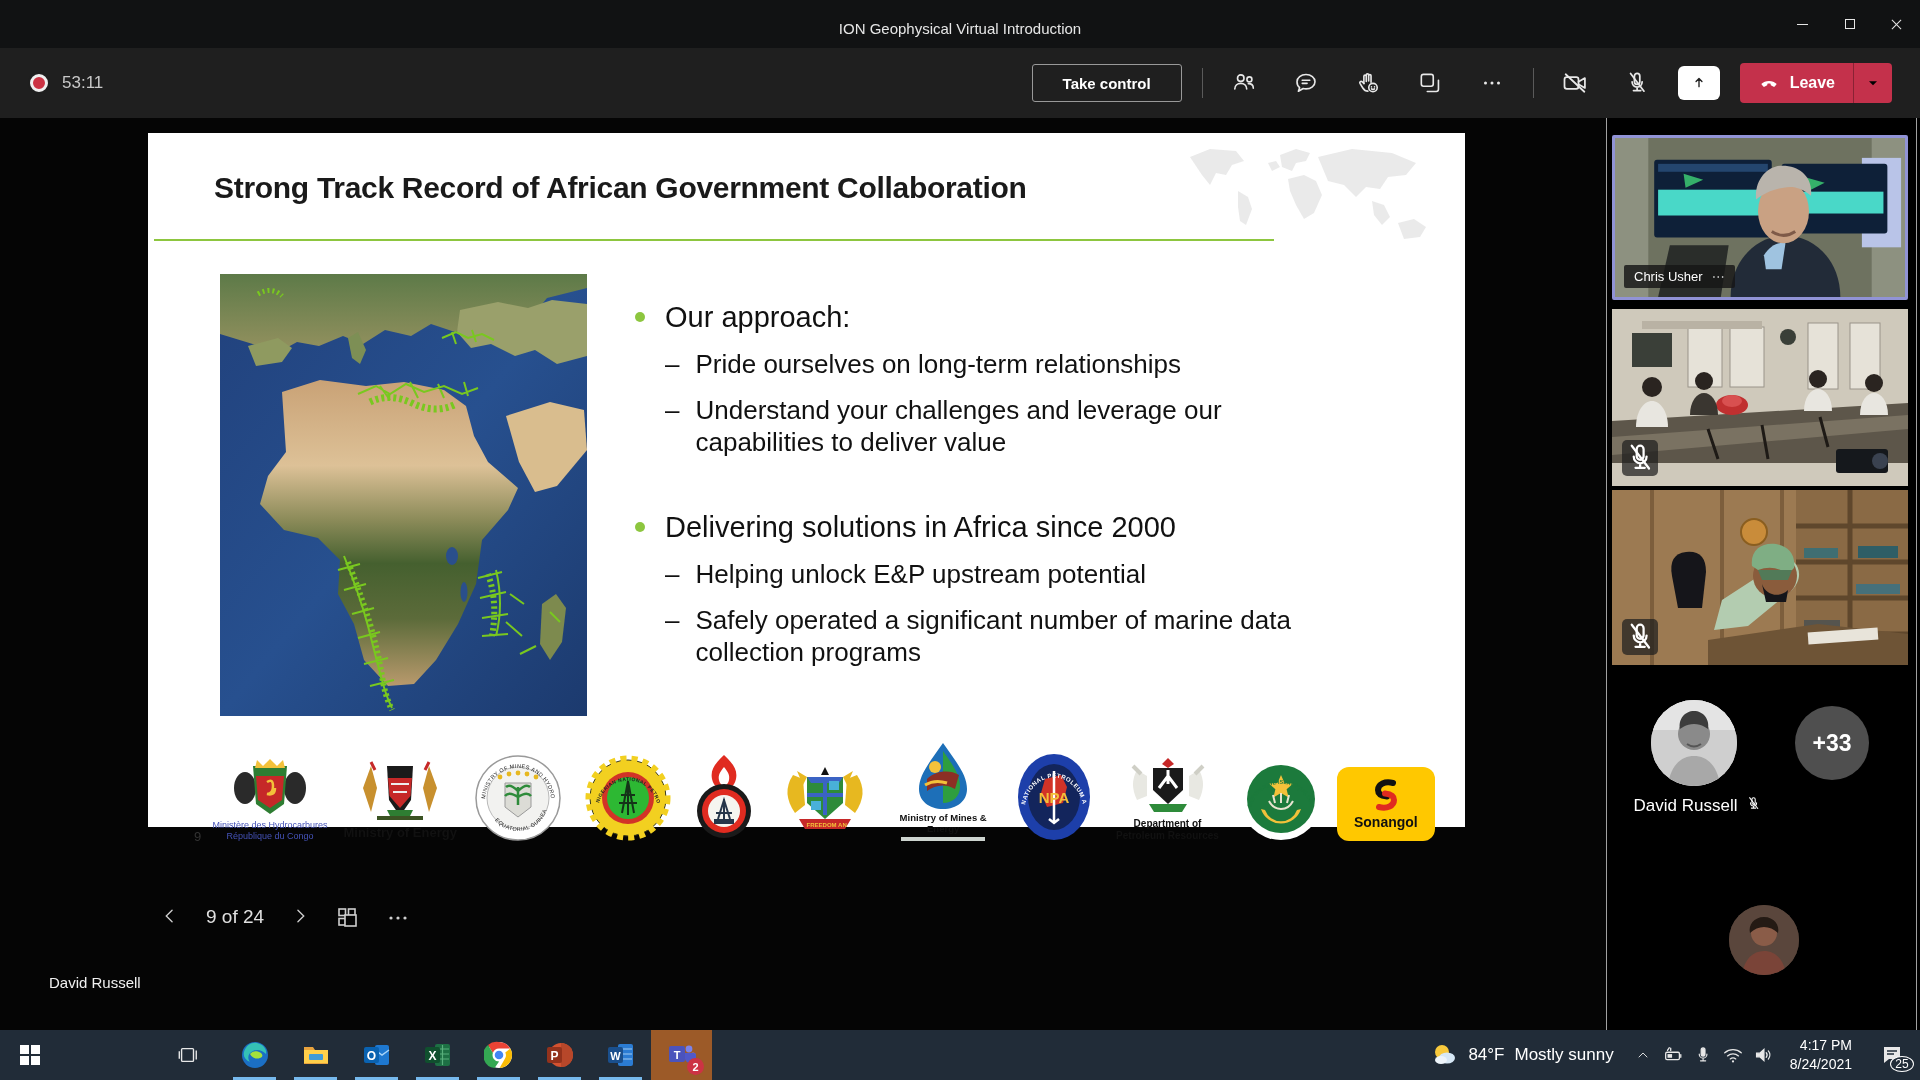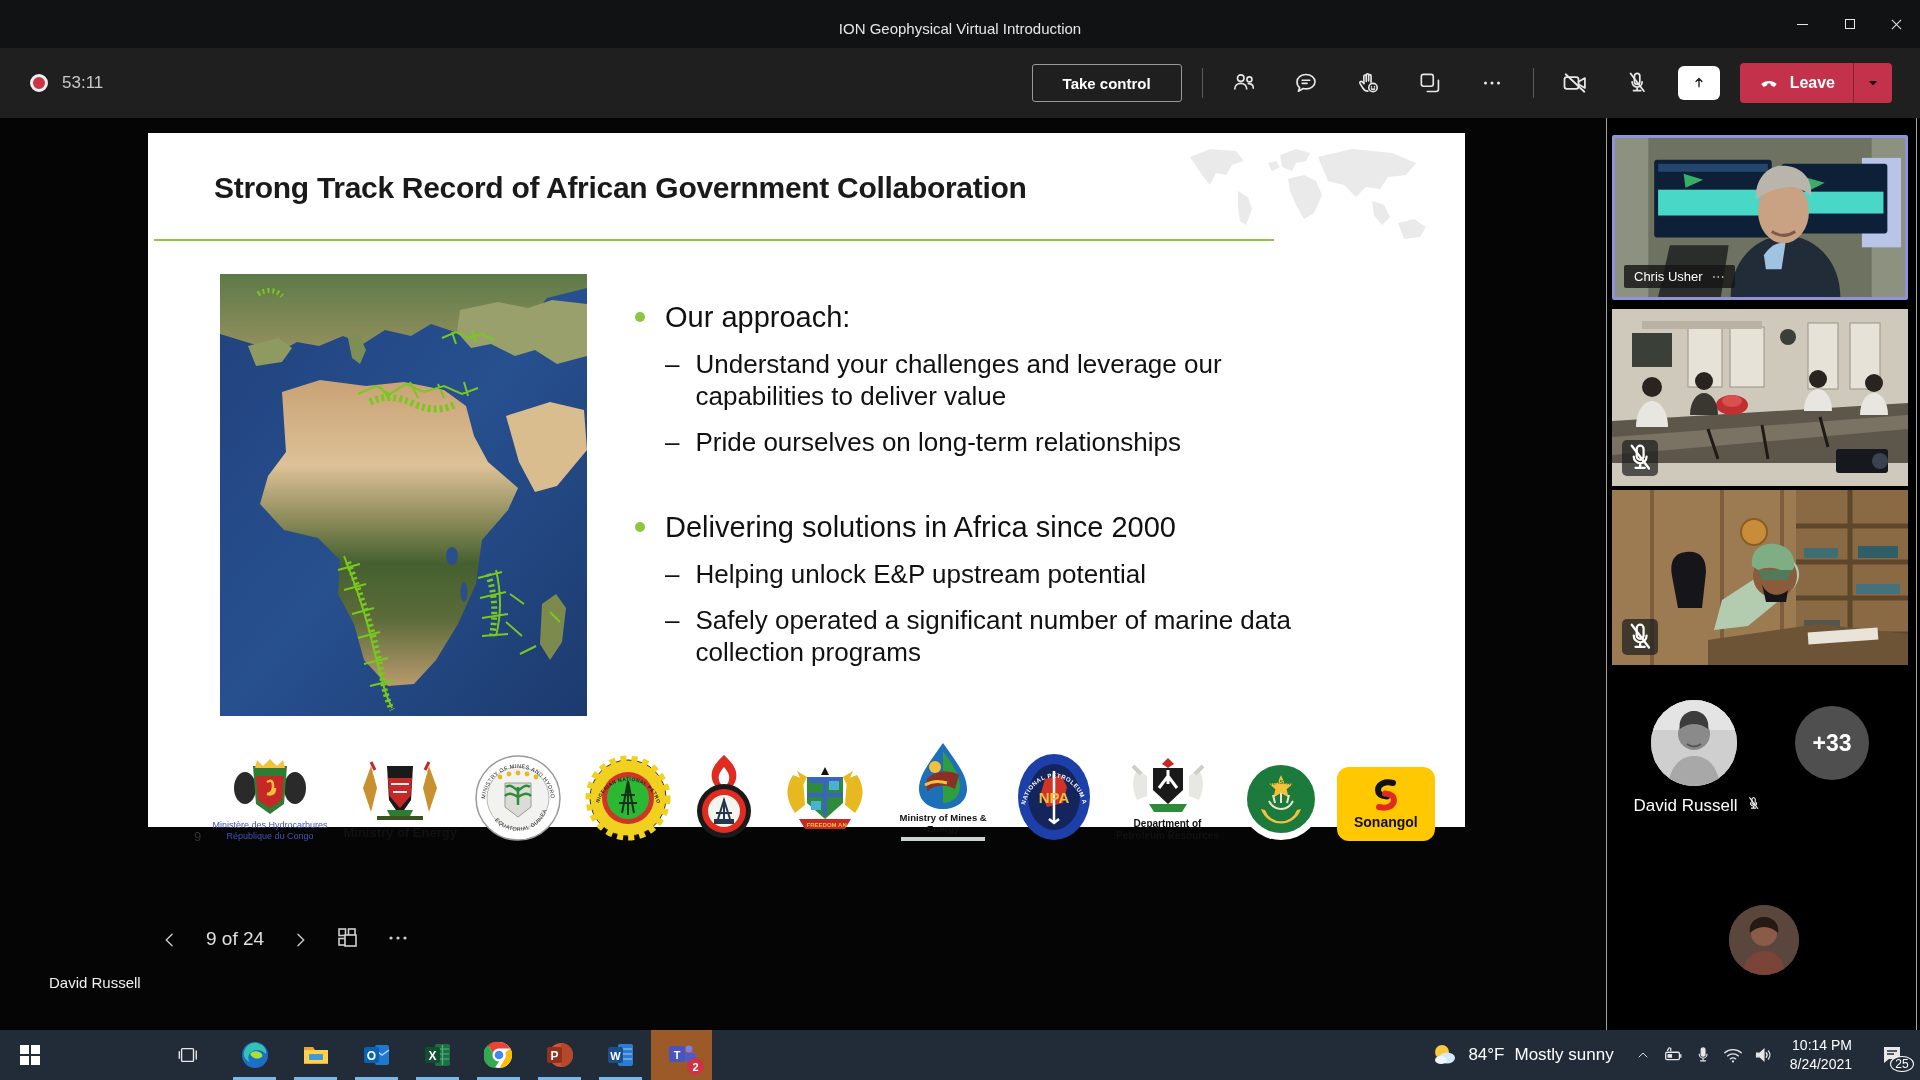--- a/index.html
+++ b/index.html
@@ -47,21 +47,21 @@
   .bsub { display:flex; gap:16px; font-size:26px; color:#111; margin:14px 0 10px 30px; width:680px; line-height:1.24; }
   .bsub:before { content:"\2013"; flex:0 0 auto; }
   .bgroup + .bgroup { margin-top:52px; }
   .logos { position:absolute; left:58px; top:596px; width:1230px; height:112px; display:flex; justify-content:space-between; align-items:flex-end; }
   .logo-item { display:flex; flex-direction:column; align-items:center; justify-content:flex-end; text-align:center; }
   .logo-cap { font-size:9px; line-height:1.15; margin-top:2px; color:#111; }
   .cap-blue { color:#4553b8; width:118px; }
   .cap-bold { font-weight:700; }
   .page-num { position:absolute; left:46px; top:696px; font-size:13px; color:#333; }
 
-  .slide-nav { position:absolute; left:160px; top:788px; height:44px; display:flex; align-items:flex-end; gap:26px; color:#d6d6d6; }
+  .slide-nav { position:absolute; left:160px; top:788px; height:44px; display:flex; align-items:flex-start; gap:26px; color:#d6d6d6; }
   .slide-nav svg { stroke:#cfcfcf; fill:none; stroke-width:1.6; stroke-linecap:round; }
   .nav-pos { font-size:19px; color:#e0e0e0; }
   .presenter-label { position:absolute; left:49px; top:856px; color:#f0f0f0; font-size:15px; }
 
   
   .rail-line { position:absolute; top:118px; width:1px; height:912px; background:#bdbdbd; opacity:.85; }
   .tile { position:absolute; left:1612px; width:296px; background:#222; overflow:hidden; }
   .tile svg { display:block; width:100%; height:100%; }
   .tile-active { border:3px solid #9193d6; border-radius:2px; }
   .name-tag { position:absolute; left:9px; bottom:9px; background:rgba(22,22,22,.82); color:#fff; font-size:13px; padding:4px 10px; border-radius:2px; display:flex; align-items:center; gap:9px; }
@@ -265,22 +265,22 @@
           <path stroke-width="2" d="M300 380l16-8M330 338l10 10"></path>
         </g>
       </svg>
 
       <div class="bullets">
         <div class="bgroup">
           <div class="b1">
               <span class="dot"></span>
               <span>Our approach:</span>
             </div>
+          <div class="bsub">Pride ourselves on long-term relationships</div>
           <div class="bsub">Understand your challenges and leverage our capabilities to deliver value</div>
-          <div class="bsub">Pride ourselves on long-term relationships</div>
         </div>
         <div class="bgroup">
           <div class="b1">
               <span class="dot"></span>
               <span>Delivering solutions in Africa since 2000</span>
             </div>
           <div class="bsub">Helping unlock E&amp;P upstream potential</div>
           <div class="bsub">Safely operated a significant number of marine data collection programs</div>
         </div>
       </div>
@@ -723,21 +723,21 @@
             <circle cx="12" cy="19" r="1.2" fill="#e8e8e8" stroke="none"></circle>
           </svg>
         </div>
       <div class="tray-ic">
           <svg width="22" height="22" viewBox="0 0 24 24">
             <path d="M5 10v4h3.5l4.5 4V6l-4.5 4z" fill="#e8e8e8"></path>
             <path d="M15.5 9.5a4 4 0 010 5M17.8 7.5a7 7 0 010 9"></path>
           </svg>
         </div>
       <div class="clock">
-        <div>10:14 PM</div>
+        <div>4:17 PM</div>
         <div>8/24/2021</div>
       </div>
       <div class="notif">
         <svg width="24" height="24" viewBox="0 0 24 24">
             <path d="M4 4h16v12H9l-5 4z" fill="#e8e8e8"></path>
             <path d="M7 8h10M7 11h7" stroke="#212c38" stroke-width="1.5"></path>
           </svg>
         <span class="notif-badge">25</span>
       </div>
     </div>

